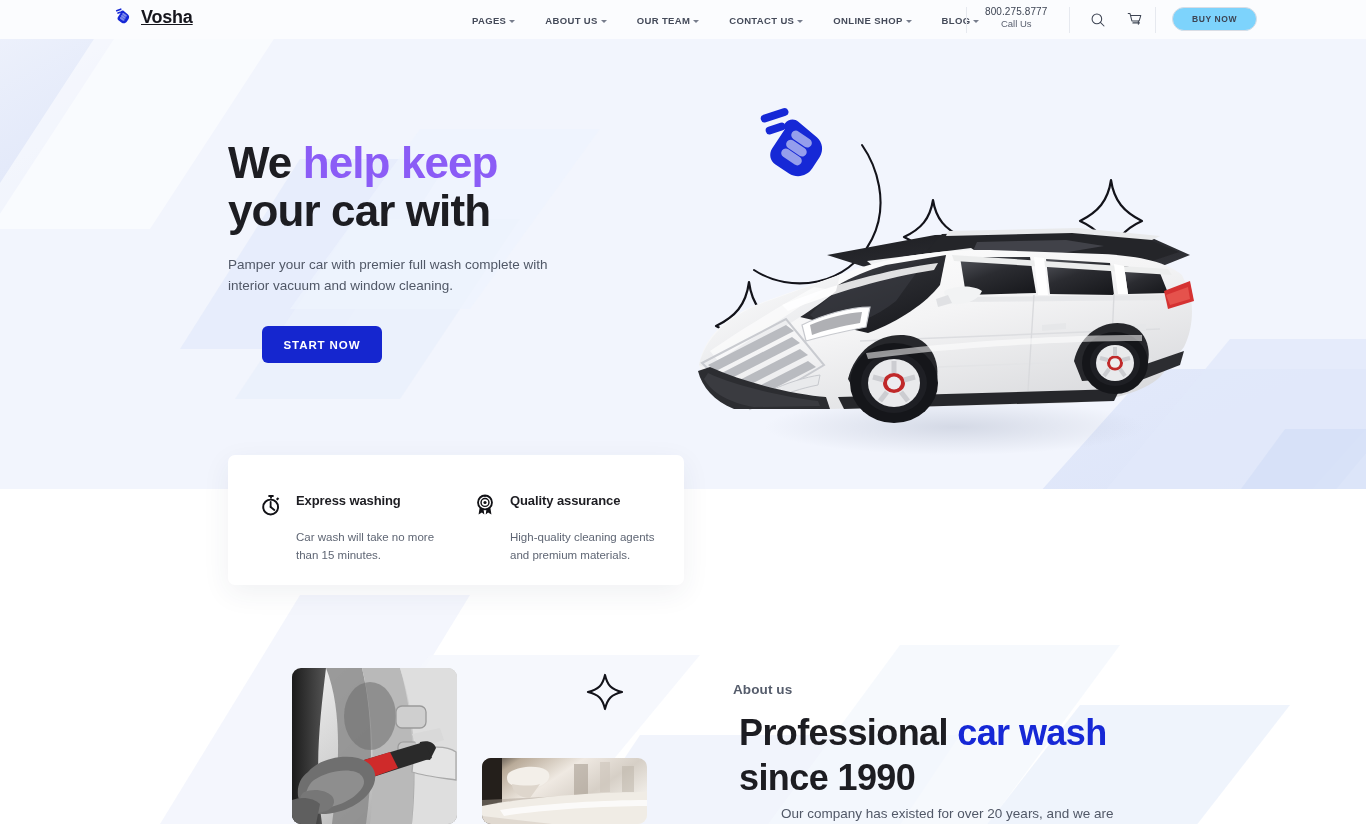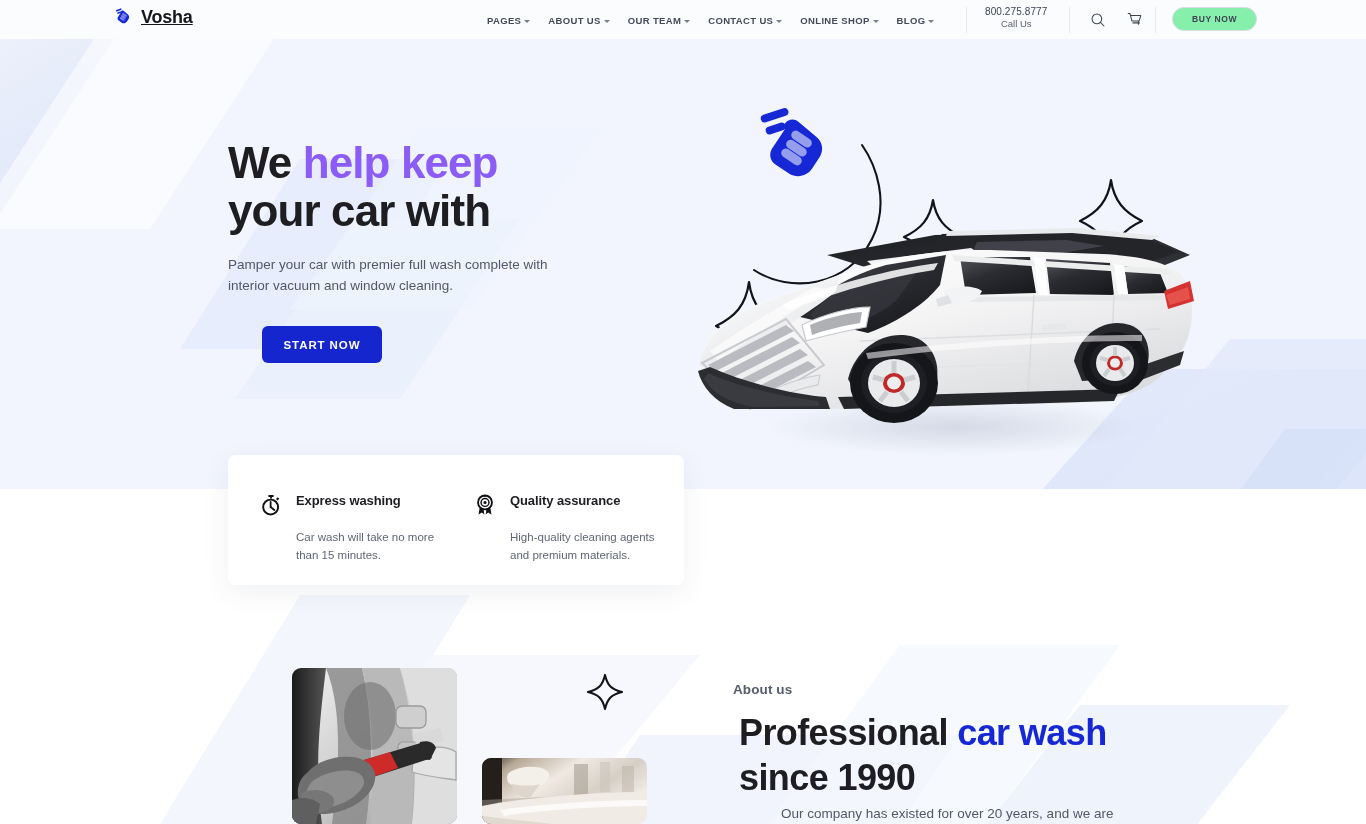--- a/index.html
+++ b/index.html
@@ -26,21 +26,21 @@
     cursor: pointer;
   }
   .logo-mark { width: 22px; height: 22px; display: block; }
   .logo-text {
     font-size: 18px; font-weight: 700; color: #16161d;
     letter-spacing: -0.2px;
     font-family: "Liberation Sans", sans-serif;
     text-decoration: underline;
   }
 
-  .nav { position: absolute; left: 487px; top: 12px; display: flex; align-items: center; gap: 4px; }
+  .nav { position: absolute; left: 472px; top: 12px; display: flex; align-items: center; gap: 16px; }
   .nav-item {
     display: flex; align-items: center; gap: 3px;
     font-size: 9.5px; font-weight: 600; color: #444a59;
     letter-spacing: 0.35px; cursor: pointer;
     padding: 3px 14px 3px 0;
     white-space: nowrap;
   }
   .nav-item:first-child { padding-left: 0; }
   .caret {
     width: 0; height: 0;
@@ -62,21 +62,21 @@
 
   .icon-btn {
     position: absolute; top: 10px;
     width: 20px; height: 20px; cursor: pointer;
     display: flex; align-items: center; justify-content: center;
   }
   .buy-now {
     position: absolute; left: 1172px; top: 7px;
     width: 85px; height: 24px;
     border: 1px solid #d9dde5; border-radius: 13px;
-    background: #86efac;
+    background: #7dd3fc;
     display: flex; align-items: center; justify-content: center;
     font-size: 8.5px; font-weight: 600; letter-spacing: 0.6px;
     color: #3d4453; cursor: pointer; text-align: right;
   }
 
   
   .hero {
     position: absolute; top: 39px; left: 0;
     width: 1366px; height: 450px;
     background: #f2f5fd;

